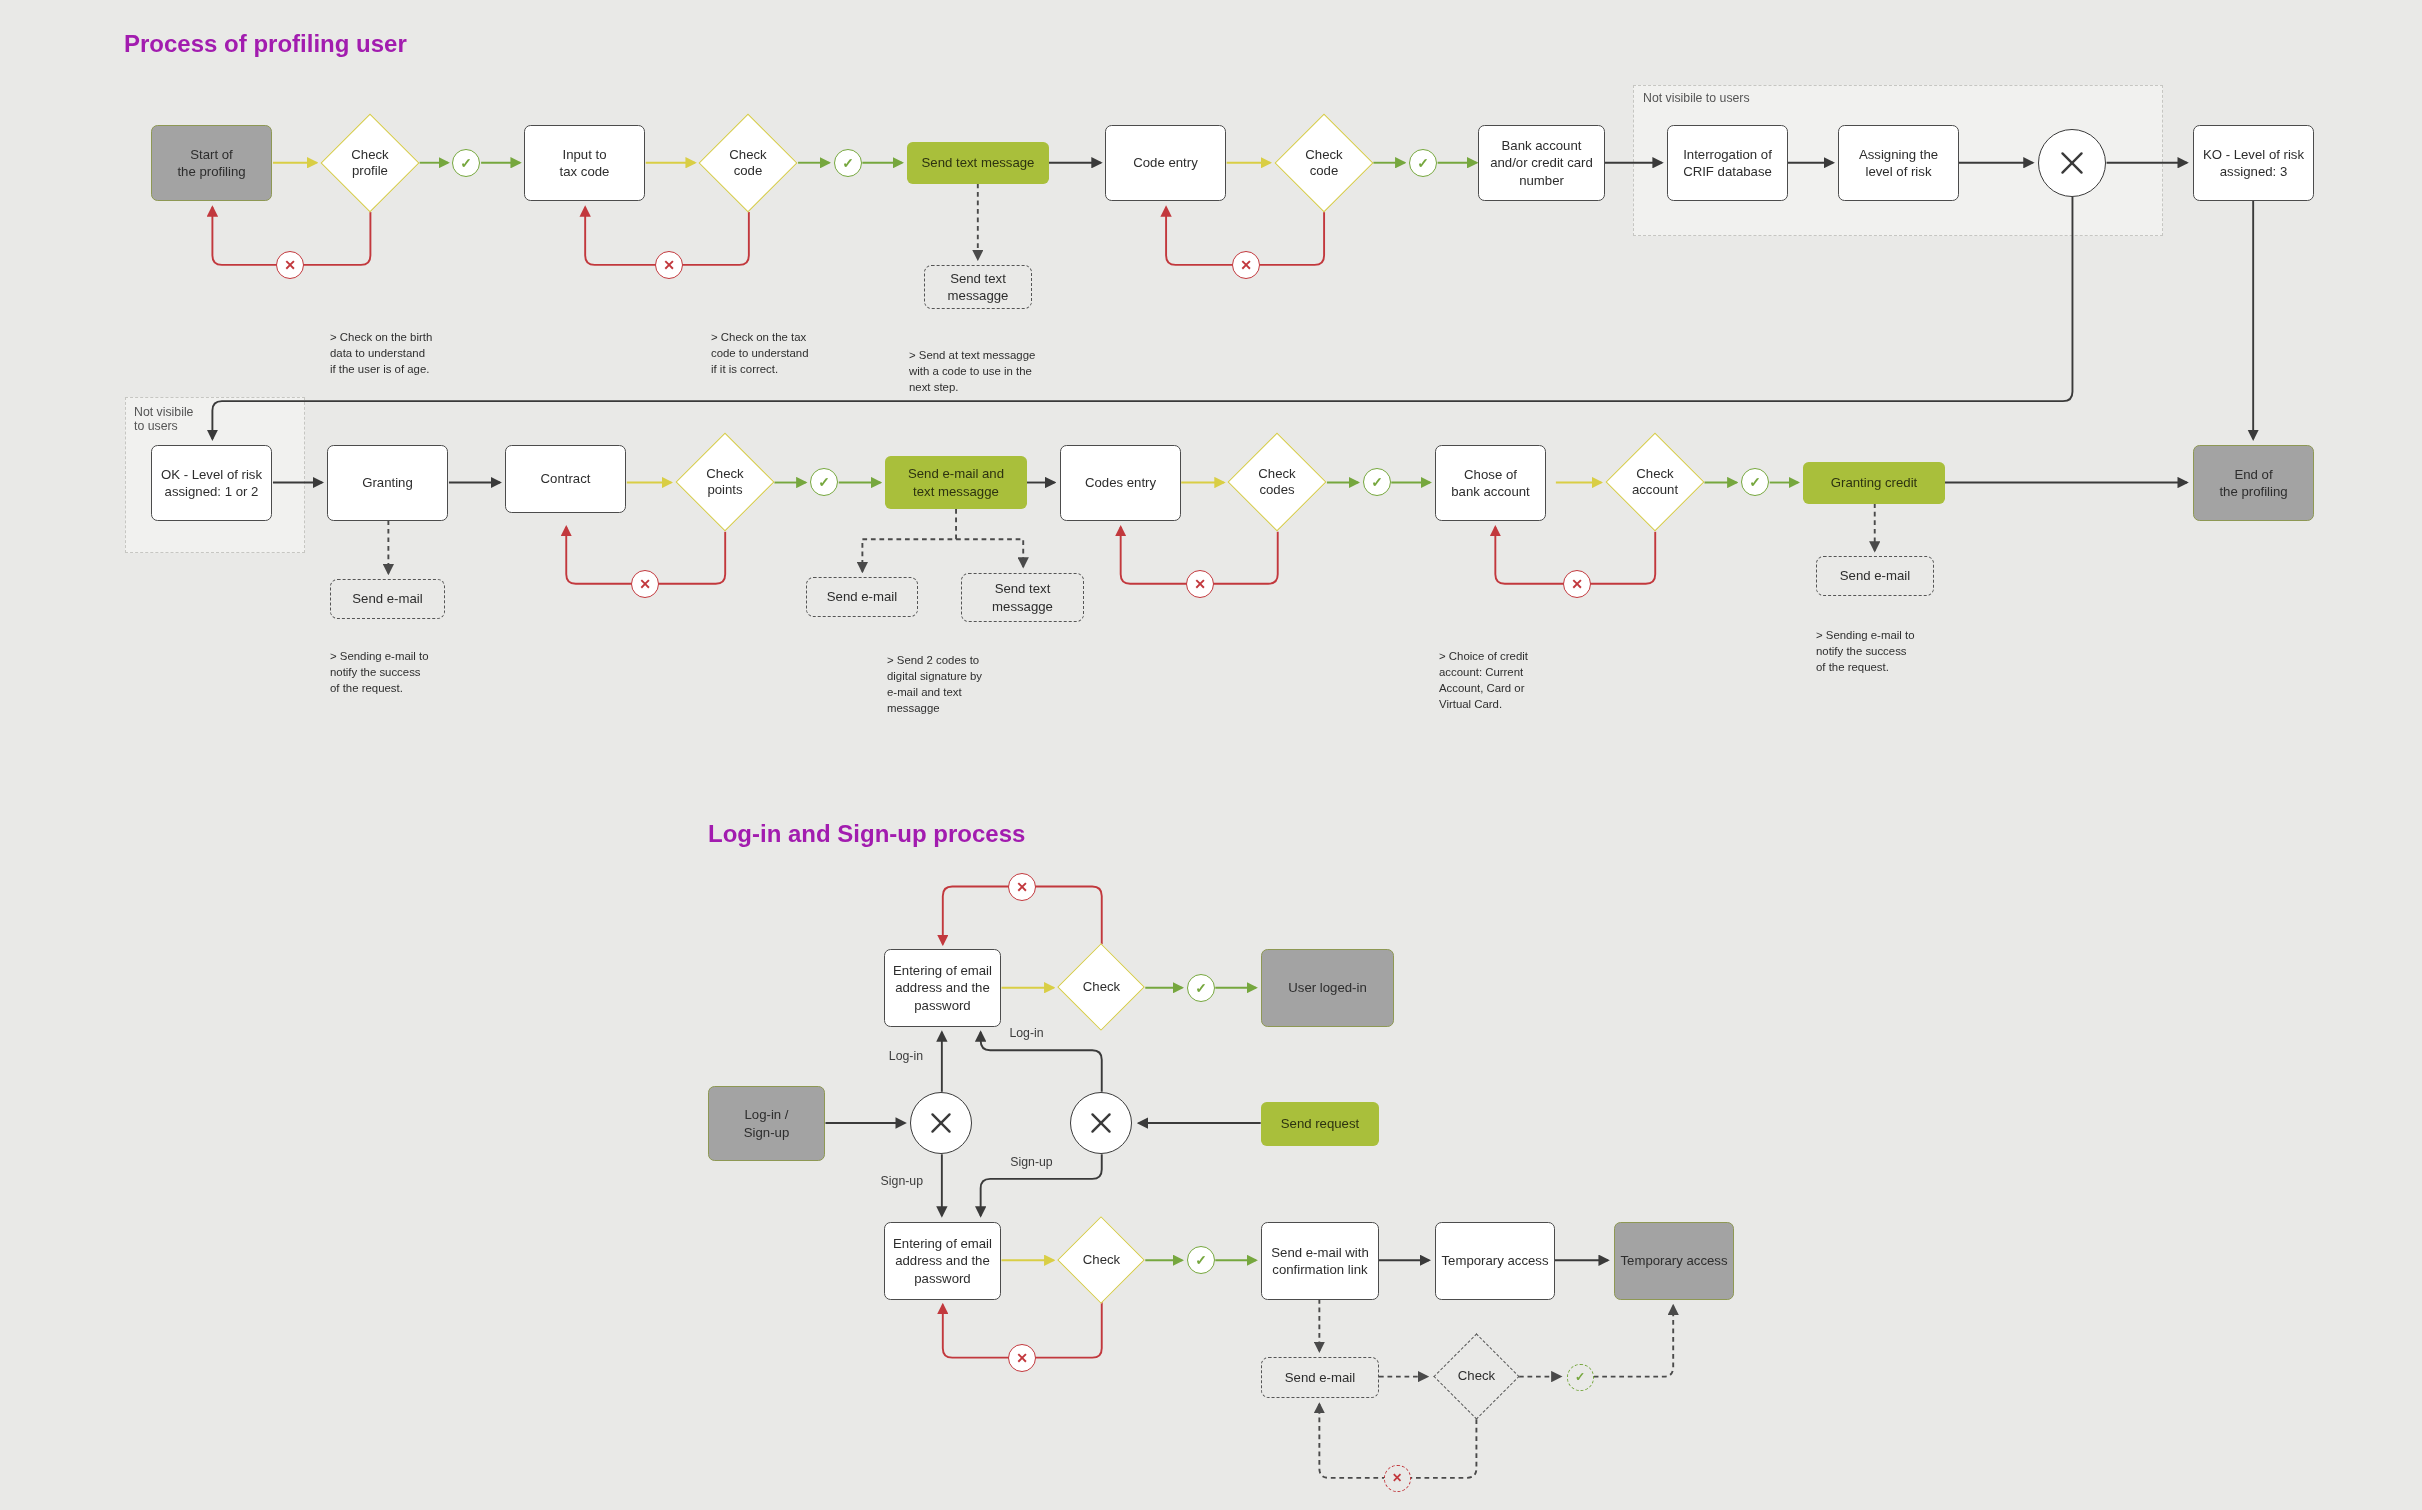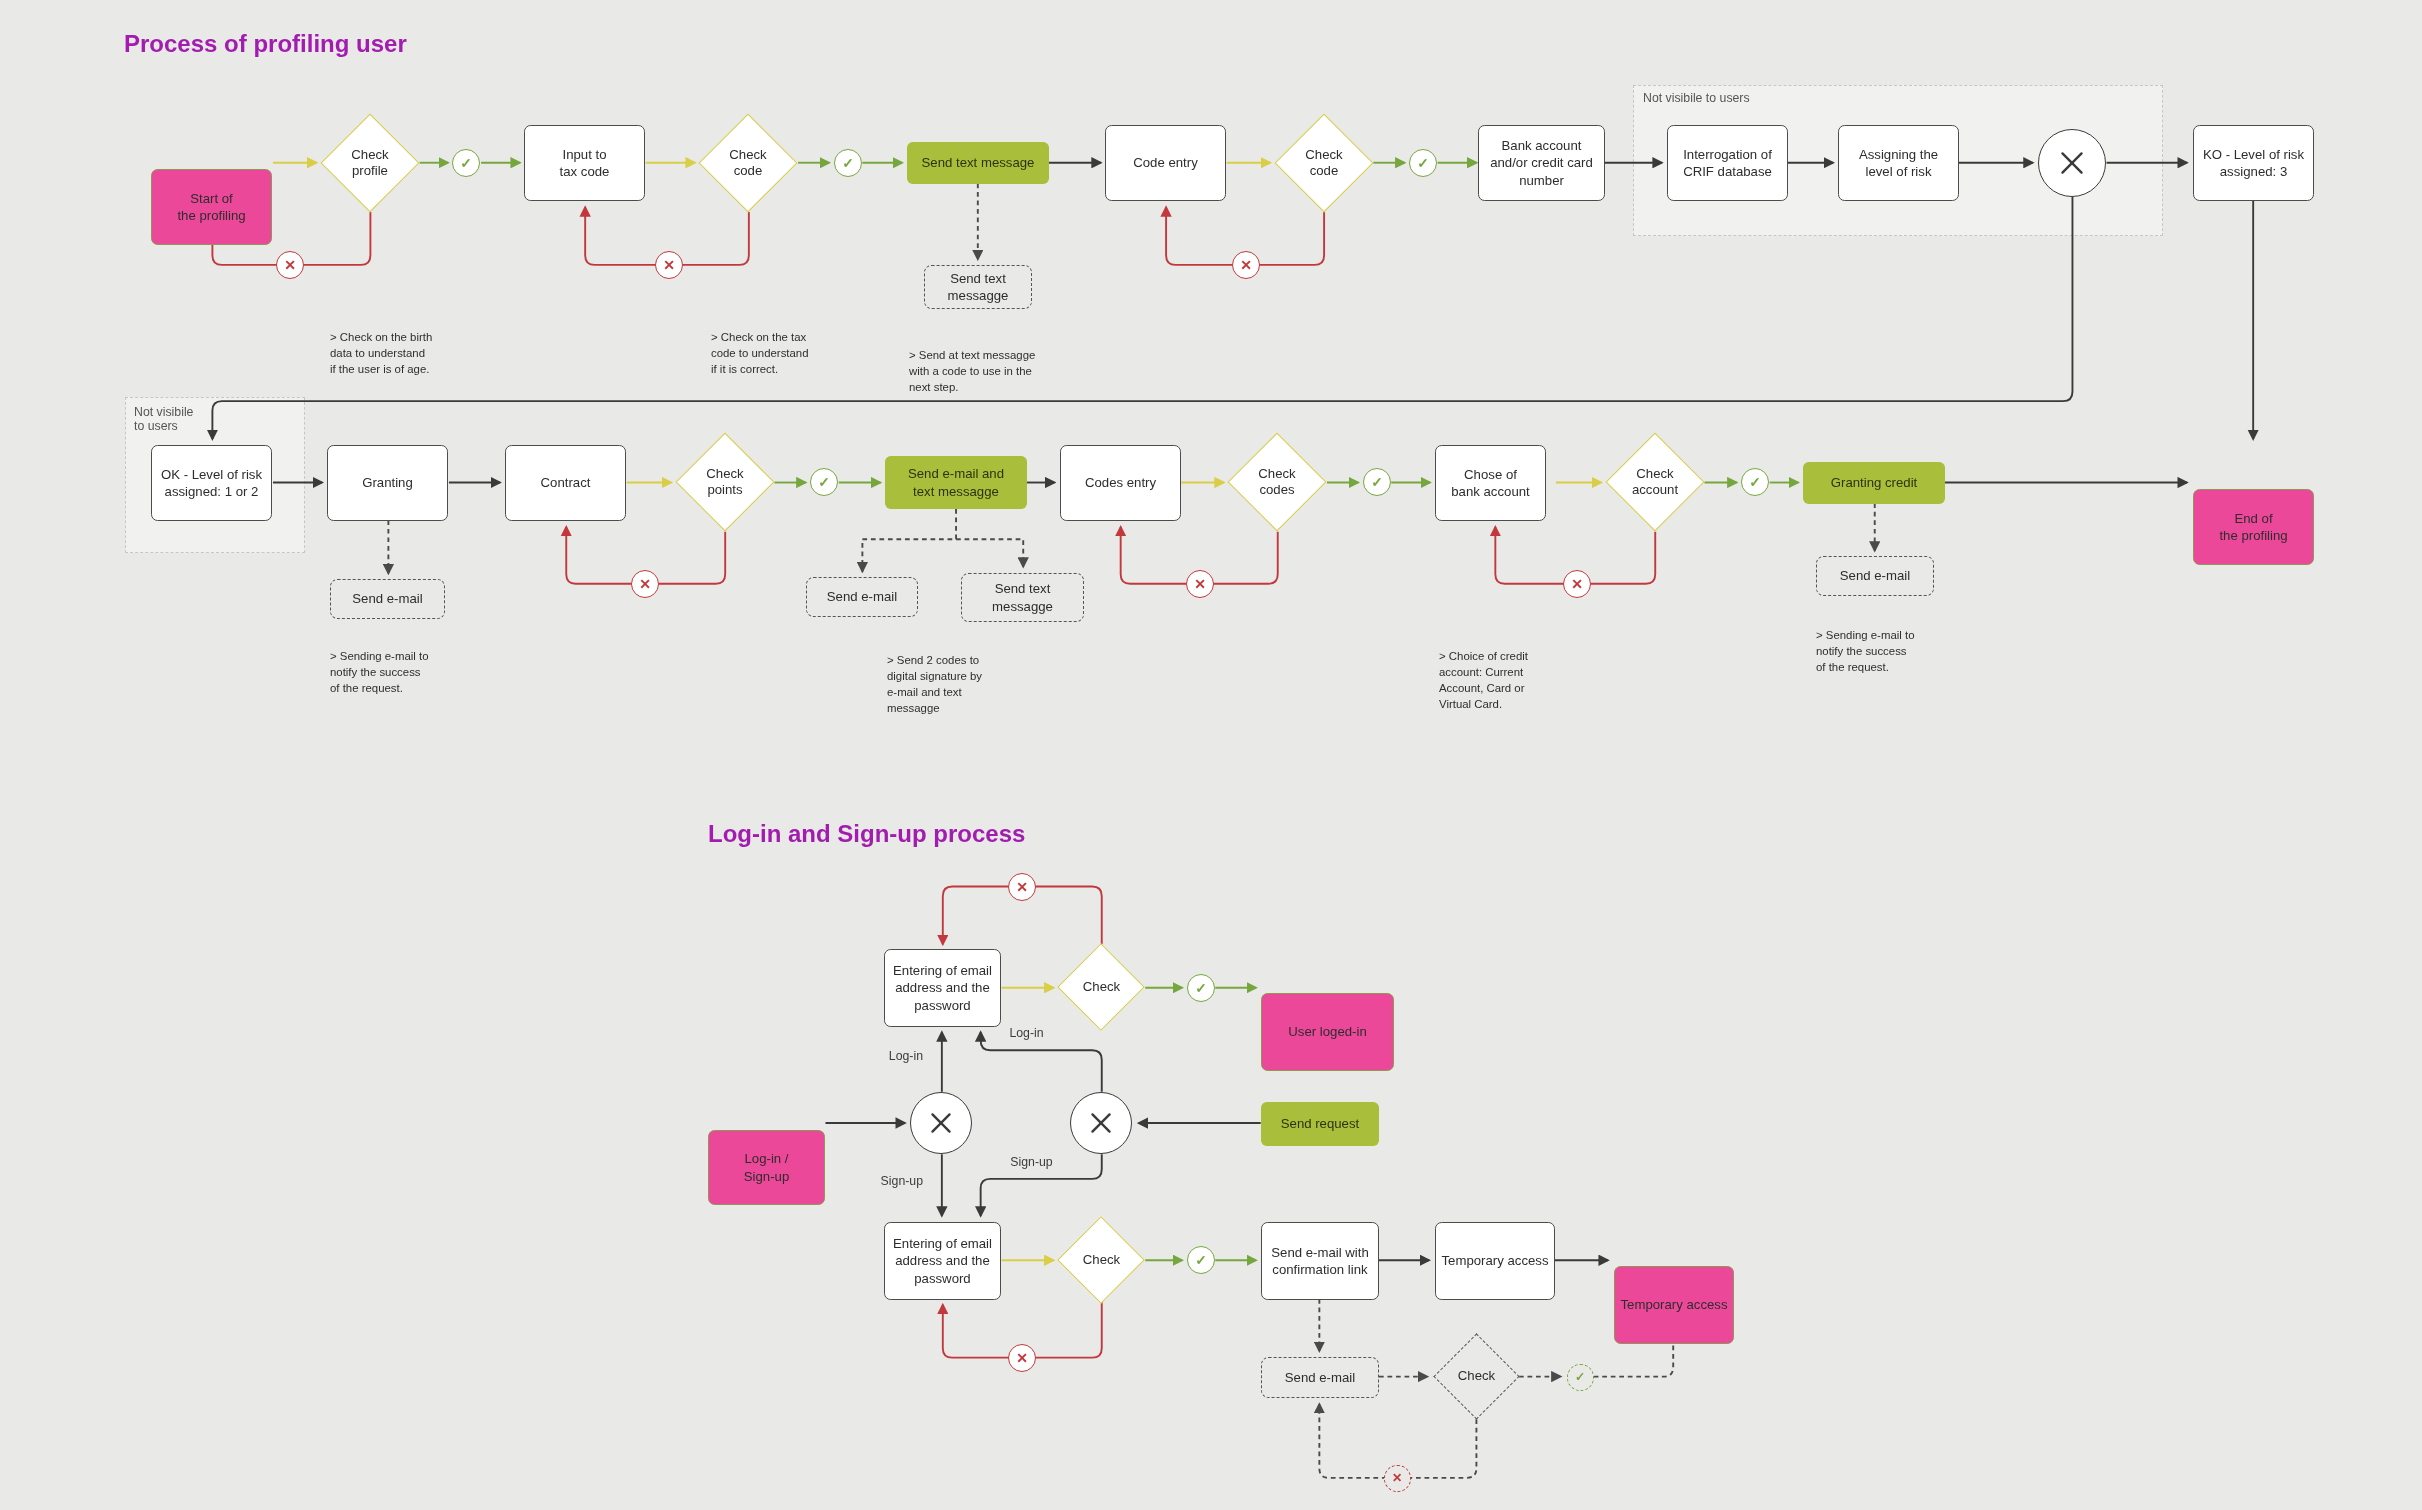--- a/index.html
+++ b/index.html
@@ -9,21 +9,21 @@
   .region { position:absolute; background:#f1f1ef; border:0.9px dashed #c6c6c2; z-index:0; }
   .region-label { position:absolute; font-size:12.3px; color:#555; white-space:pre-line; z-index:0; }
 
   .svg-layer { position:absolute; left:0; top:0; z-index:1; }
 
   .title { position:absolute; font-size:24px; font-weight:bold; color:#a21caf; z-index:2; }
 
   .node { position:absolute; display:flex; align-items:center; justify-content:center; text-align:center;
           white-space:pre-line; font-size:13.2px; line-height:1.3; color:#2d2d2d; z-index:2; padding:2.8px; }
   .task { background:#ffffff; border:1.4px solid #4c4c4c; border-radius:6.6px; }
-  .start { background:#ec4899; border:1.4px solid #8e9854; border-radius:6.6px;margin-top:44px; }
+  .start { background:#a3a3a3; border:1.4px solid #8e9854; border-radius:6.6px; }
   .action { background:#a9bf3b; border:none; border-radius:5.7px; color:#2d3310; }
   .message { background:#e9e9e7; border:1.4px dashed #555; border-radius:7.6px; }
 
   .diamond-wrap { position:absolute; z-index:2; }
   .diamond-shape { position:absolute; background:#fff; border:1.9px solid #d4ca45; }
   .diamond-wrap.dash .diamond-shape { border:1.4px dashed #555; background:#e9e9e7; }
   .d104 { width:98px; height:98px; }
   .d104 .diamond-shape { left:14px; top:14px; width:70px; height:70px; transform:rotate(45deg); }
   .d92 { width:87px; height:87px; }
   .d92 .diamond-shape { left:12.3px; top:12.3px; width:62px; height:62px; transform:rotate(45deg); }
@@ -224,21 +224,21 @@
   <div class="annotation" style="left:711px;top:330px">&gt; Check on the tax
 code to understand
 if it is correct.</div>
   <div class="annotation" style="left:909px;top:348px">&gt; Send at text messagge
 with a code to use in the
 next step.</div>
 
   <div class="node task" style="left:151px;top:445px;width:121px;height:76px">OK - Level of risk
 assigned: 1 or 2</div>
   <div class="node task" style="left:327px;top:445px;width:121px;height:76px">Granting</div>
-  <div class="node task" style="left:505px;top:445px;width:121px;height:76px">Contract</div>
+  <div class="node task" style="left:505px;top:445px;width:121px;height:68px">Contract</div>
 
   <div class="diamond-wrap d104" style="left:676px;top:433px">
     <div class="diamond-shape"></div>
     <div class="diamond-label">Check
 points</div>
   </div>
   <div class="circ ok c30" style="left:810px;top:468px">✓</div>
 
   <div class="node action" style="left:885px;top:456px;width:142px;height:53px">Send e-mail and
 text messagge</div>

